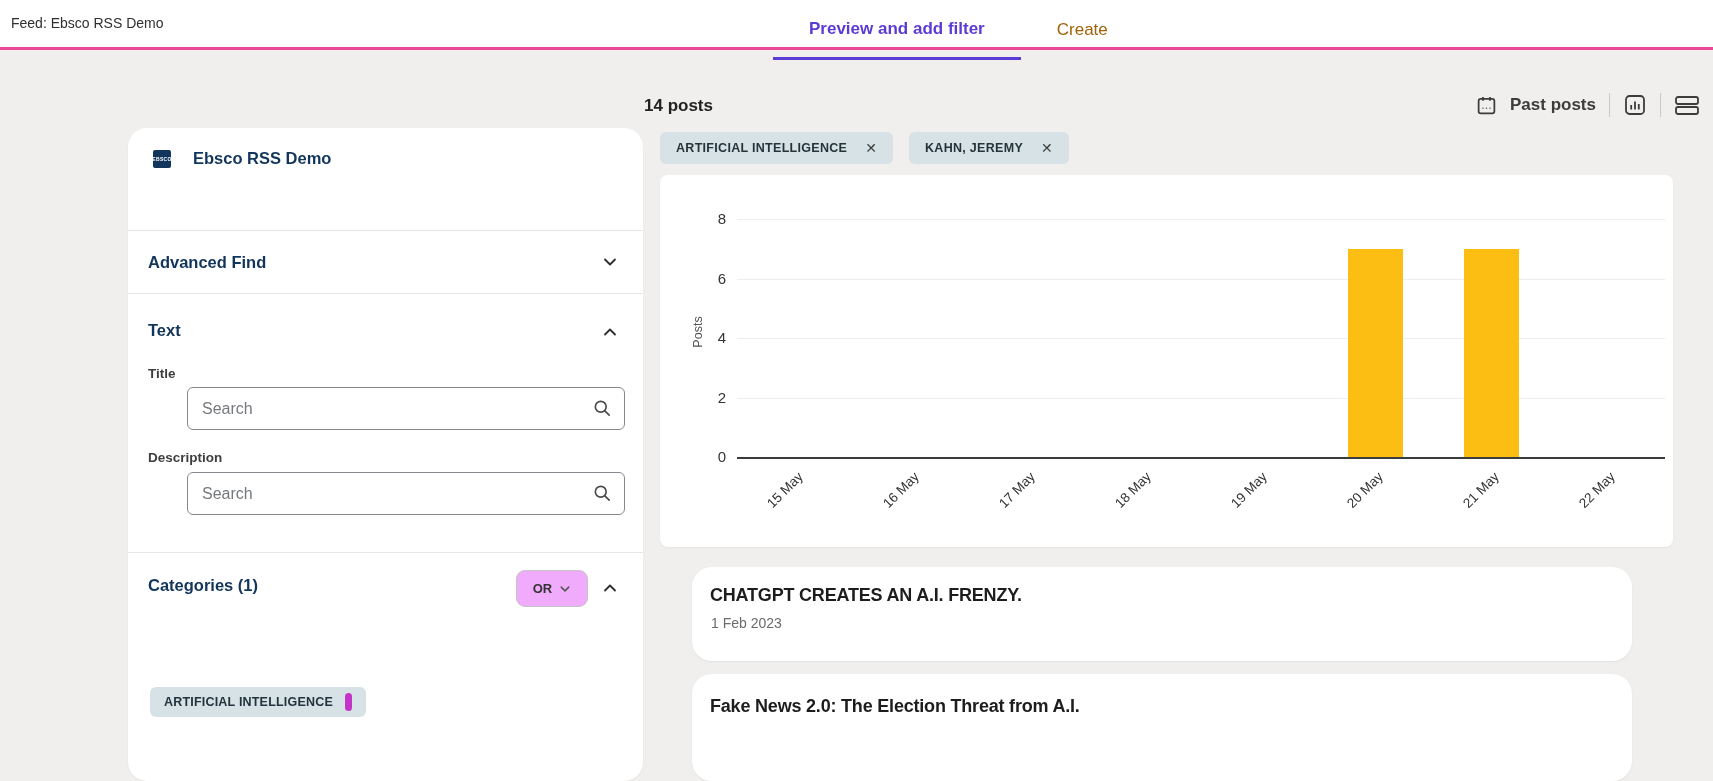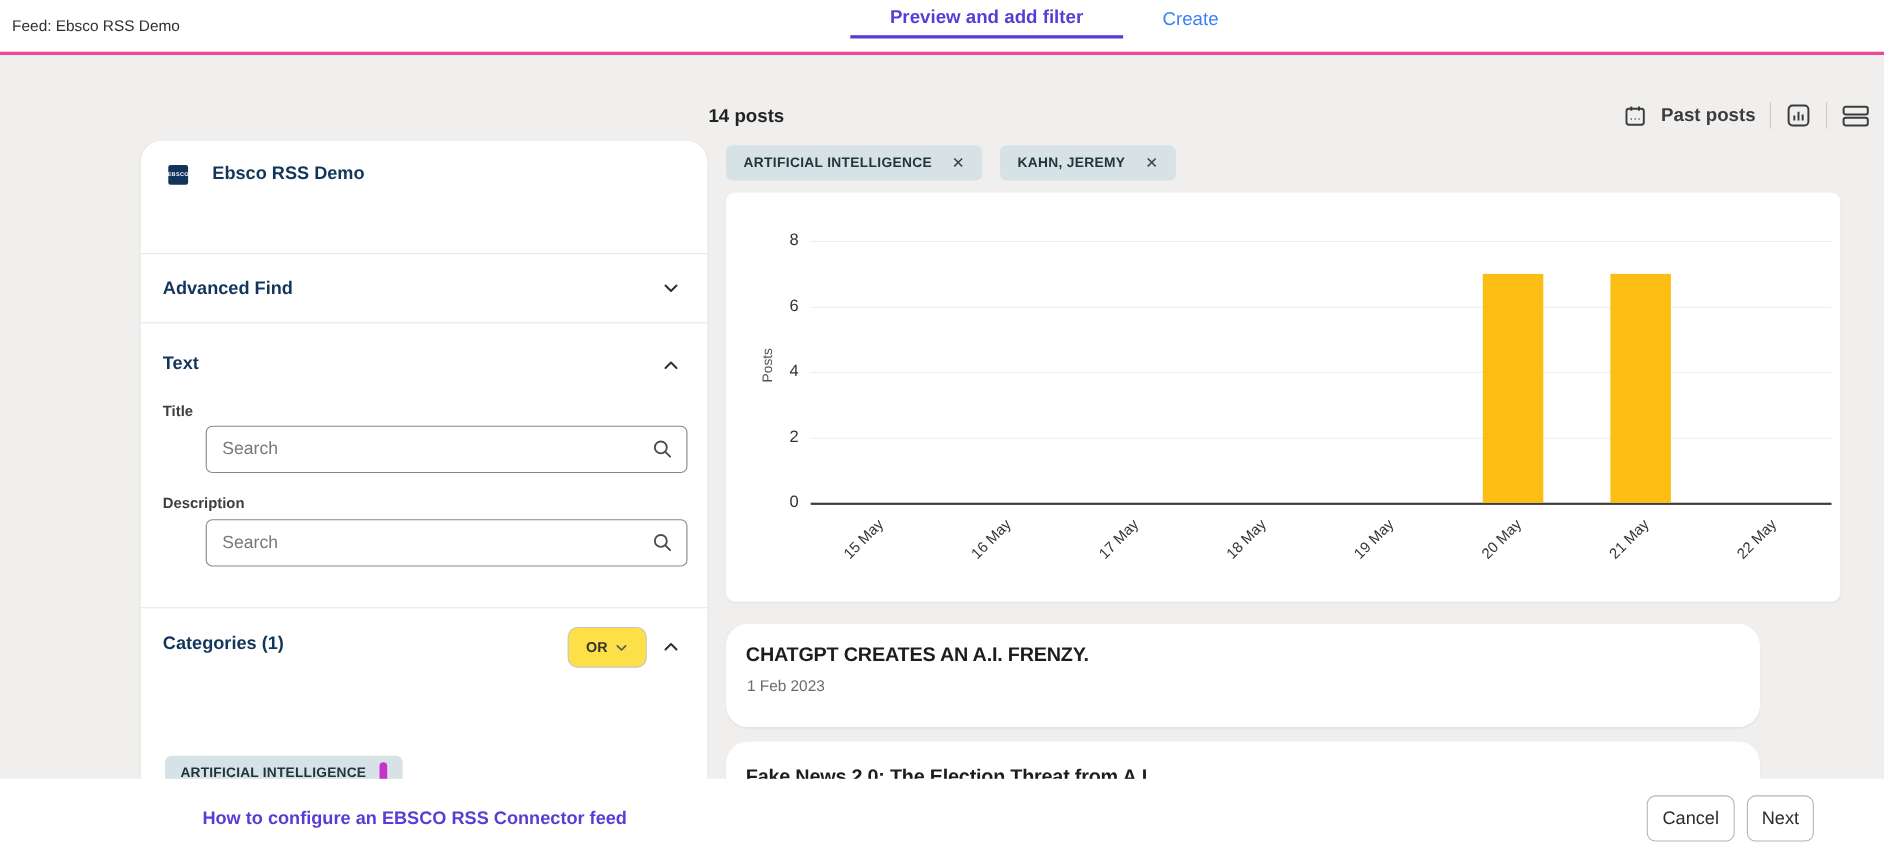--- a/index.html
+++ b/index.html
@@ -4,38 +4,38 @@
 <style>
   * { margin:0; padding:0; box-sizing:border-box; }
   html,body { width:1713px; height:781px; overflow:hidden; }
   body { font-family:"Liberation Sans", sans-serif; background:#f0efee; color:#2d2d2d; }
   .screen { position:relative; width:1713px; height:781px; background:#f0efee; overflow:hidden; }
 
   
   .topbar { position:absolute; top:0; left:0; width:1713px; height:50px; background:#fff; border-bottom:3px solid #ec4899; z-index:20; }
   .feed-label { position:absolute; left:11px; top:15px; font-size:14px; color:#2f2f2f; }
   .tabs { position:absolute; left:773px; top:0; height:50px; display:flex; }
-  .tab { height:35px; display:flex; align-items:center; font-size:17px; cursor:pointer; }
+  .tab { height:60px; display:flex; align-items:center; font-size:17px; cursor:pointer; }
   .tab.active { color:var(--accent); padding:0 36px; border-bottom:3.5px solid var(--accent); font-weight:600; }
-  .tab.plain { color:#3b82f6; padding:0 14px; margin-left:22px; }
+  .tab.plain { color:#a16207; padding:0 14px; margin-left:22px; }
 
   
   .sb-card { position:absolute; left:128px; top:128px; width:515px; height:653px; background:#fff; border-radius:19px; box-shadow:0 1px 2px rgba(0,0,0,.05); }
   .sb-divider { position:absolute; left:0; width:515px; height:1px; background:#e8e6e5; }
   .logo { position:absolute; left:25px; top:22px; width:18px; height:18px; background:var(--navy); border-radius:2px; display:flex; align-items:center; justify-content:center; }
   .logo span { color:#fff; font-size:5px; font-weight:bold; letter-spacing:.3px; }
   .sb-title { position:absolute; left:65px; top:21px; font-size:16.5px; font-weight:700; color:var(--navy); }
   .sec-label { position:absolute; left:20px; font-size:16.5px; font-weight:700; color:var(--navy); }
   .chev { position:absolute; right:25px; width:16px; height:16px; cursor:pointer; }
   .fld-label { position:absolute; left:20px; font-size:13.5px; font-weight:700; color:#3e3e3e; }
   .inp-wrap { position:absolute; left:19px; width:478px; height:43px;padding-left:40px; }
   .inp-wrap input { width:100%; height:100%; border:1px solid #85898e; border-radius:6px; padding:0 44px 0 14px; font-size:16px; color:#333; font-family:"Liberation Sans",sans-serif; background:#fff; }
   .inp-wrap input::placeholder { color:#75797d; opacity:1; }
   .inp-wrap .search-ic { position:absolute; right:13px; top:11px; }
-  .or-btn { position:absolute; left:388px; top:442px; width:72px; height:37px; border:1px solid #c6c6c6; border-radius:9px; background:#fde047; display:flex; align-items:center; justify-content:center; gap:7px; font-size:13px; font-weight:700; color:#333; cursor:pointer; }
+  .or-btn { position:absolute; left:388px; top:442px; width:72px; height:37px; border:1px solid #c6c6c6; border-radius:9px; background:#f0abfc; display:flex; align-items:center; justify-content:center; gap:7px; font-size:13px; font-weight:700; color:#333; cursor:pointer; }
   .cat-chip { position:absolute; left:22px; top:559px; height:30px; background:var(--chipbg); border-radius:6px; display:flex; align-items:center; padding:0 14px; gap:12px; }
   .cat-chip .txt { font-size:12.5px; font-weight:700; color:#22333c; letter-spacing:.2px; }
   .cat-chip .pin { width:7px; height:18px; border-radius:3.5px; background:var(--pin); }
 
   
   .posts-count { position:absolute; left:644px; top:96px; font-size:17px; font-weight:700; color:#222; }
   .view-controls { position:absolute; right:13px; top:93px; display:flex; align-items:center; gap:13px; color:#3c3c3c; }
   .view-controls .lbl { font-size:17px; font-weight:600; }
   .vdiv { width:1px; height:24px; background:#c9c9c9; }
   .icon-btn { cursor:pointer; display:flex; align-items:center; }
@@ -48,21 +48,21 @@
   
   .chart-card { position:absolute; left:660px; top:175px; width:1013px; height:372px; background:#fff; border-radius:8px; box-shadow:0 1px 2px rgba(0,0,0,.05); }
   .gridline { position:absolute; height:1px; background:#ededed; }
   .gridline.zero { height:2px; background:#3c3c3c; }
   .ytick { position:absolute; width:40px; text-align:right; font-size:15px; color:#333; }
   .ylab { position:absolute; left:22px; top:150px; font-size:12.5px; color:#555; transform:rotate(-90deg); transform-origin:center; }
   .bar { position:absolute; background:var(--bar); }
   .xlab { position:absolute; font-size:13.5px; color:#333; white-space:nowrap; transform:rotate(-45deg); transform-origin:top right; }
 
   
-  .post-card { position:absolute; left:660px; width:940px; background:#fff; border-radius:20px; box-shadow:0 1px 2px rgba(0,0,0,.05); }
+  .post-card { position:absolute; left:692px; width:940px; background:#fff; border-radius:20px; box-shadow:0 1px 2px rgba(0,0,0,.05); }
   .post-card .title { position:absolute; left:18px; font-size:18px; font-weight:700; color:#1d1d1d; letter-spacing:-.2px; cursor:pointer; }
   .post-card .date { position:absolute; left:19px; font-size:14px; color:#6b6b6b; }
   .post-card.p0 { top:567px; height:94px; }
   .post-card.p0 .title { top:18px; } .post-card.p0 .date { top:48px; }
   .post-card.p1 { top:674px; height:107px; }
   .post-card.p1 .title { top:22px; }
 
   
   .footer { position:absolute; left:0; top:708px; width:1713px; height:73px; background:#fff; z-index:40; }
   .help-link { position:absolute; left:184px; top:27px; font-size:16.5px; font-weight:700; color:var(--accent); cursor:pointer; text-decoration:none; }
@@ -219,19 +219,14 @@
   <div id="posts">
       <div class="post-card p0">
         <div class="title">CHATGPT CREATES AN A.I. FRENZY.</div>
         <div class="date">1 Feb 2023</div>
       </div>
       <div class="post-card p1">
         <div class="title">Fake News 2.0: The Election Threat from A.I.</div>
       </div>
     </div>
 
-  <div class="footer">
-    <a class="help-link" href="#">How to configure an EBSCO RSS Connector feed</a>
-    <button class="btn cancel">Cancel</button>
-    <button class="btn next">Next</button>
-  </div>
 
 </div>
 
 </body></html>

